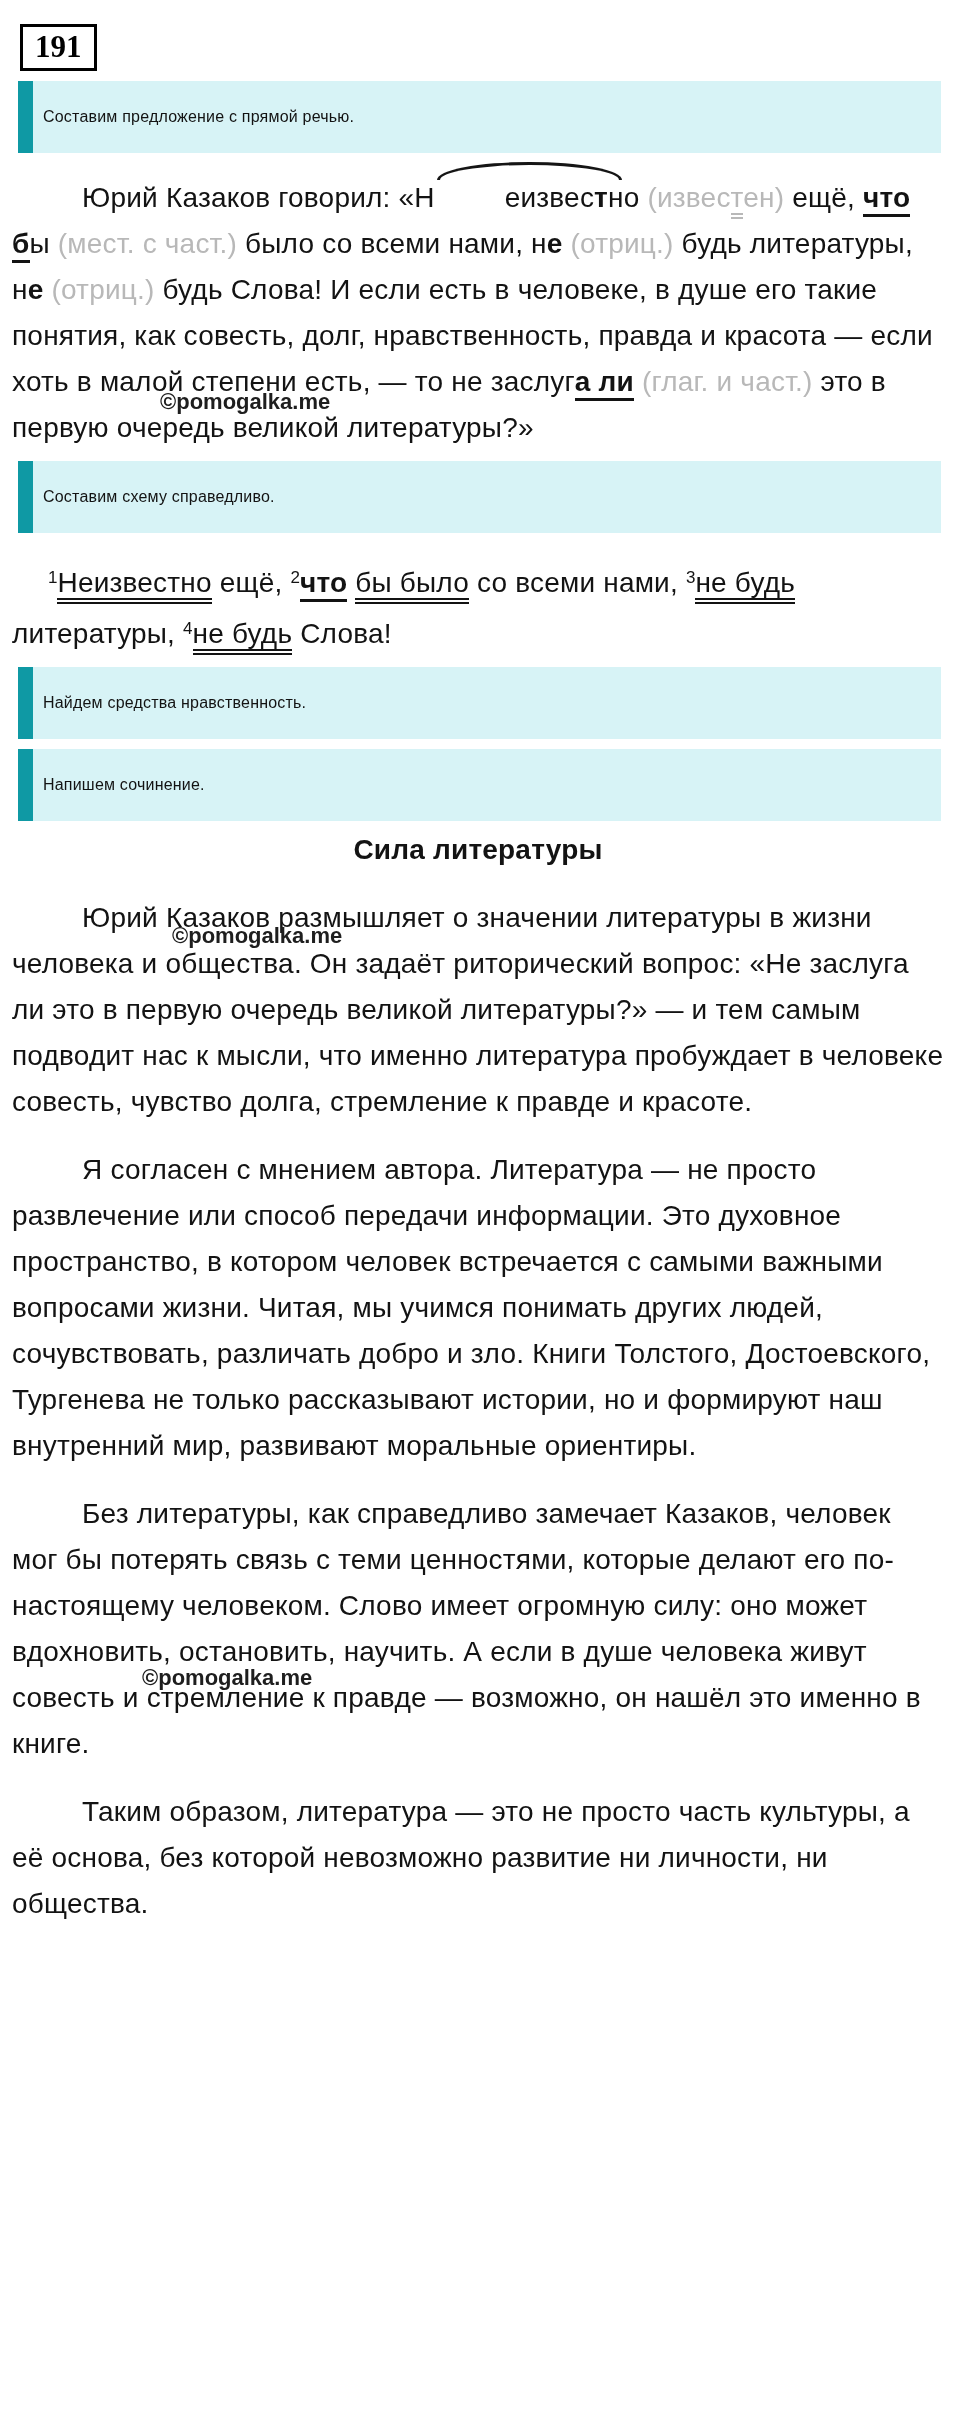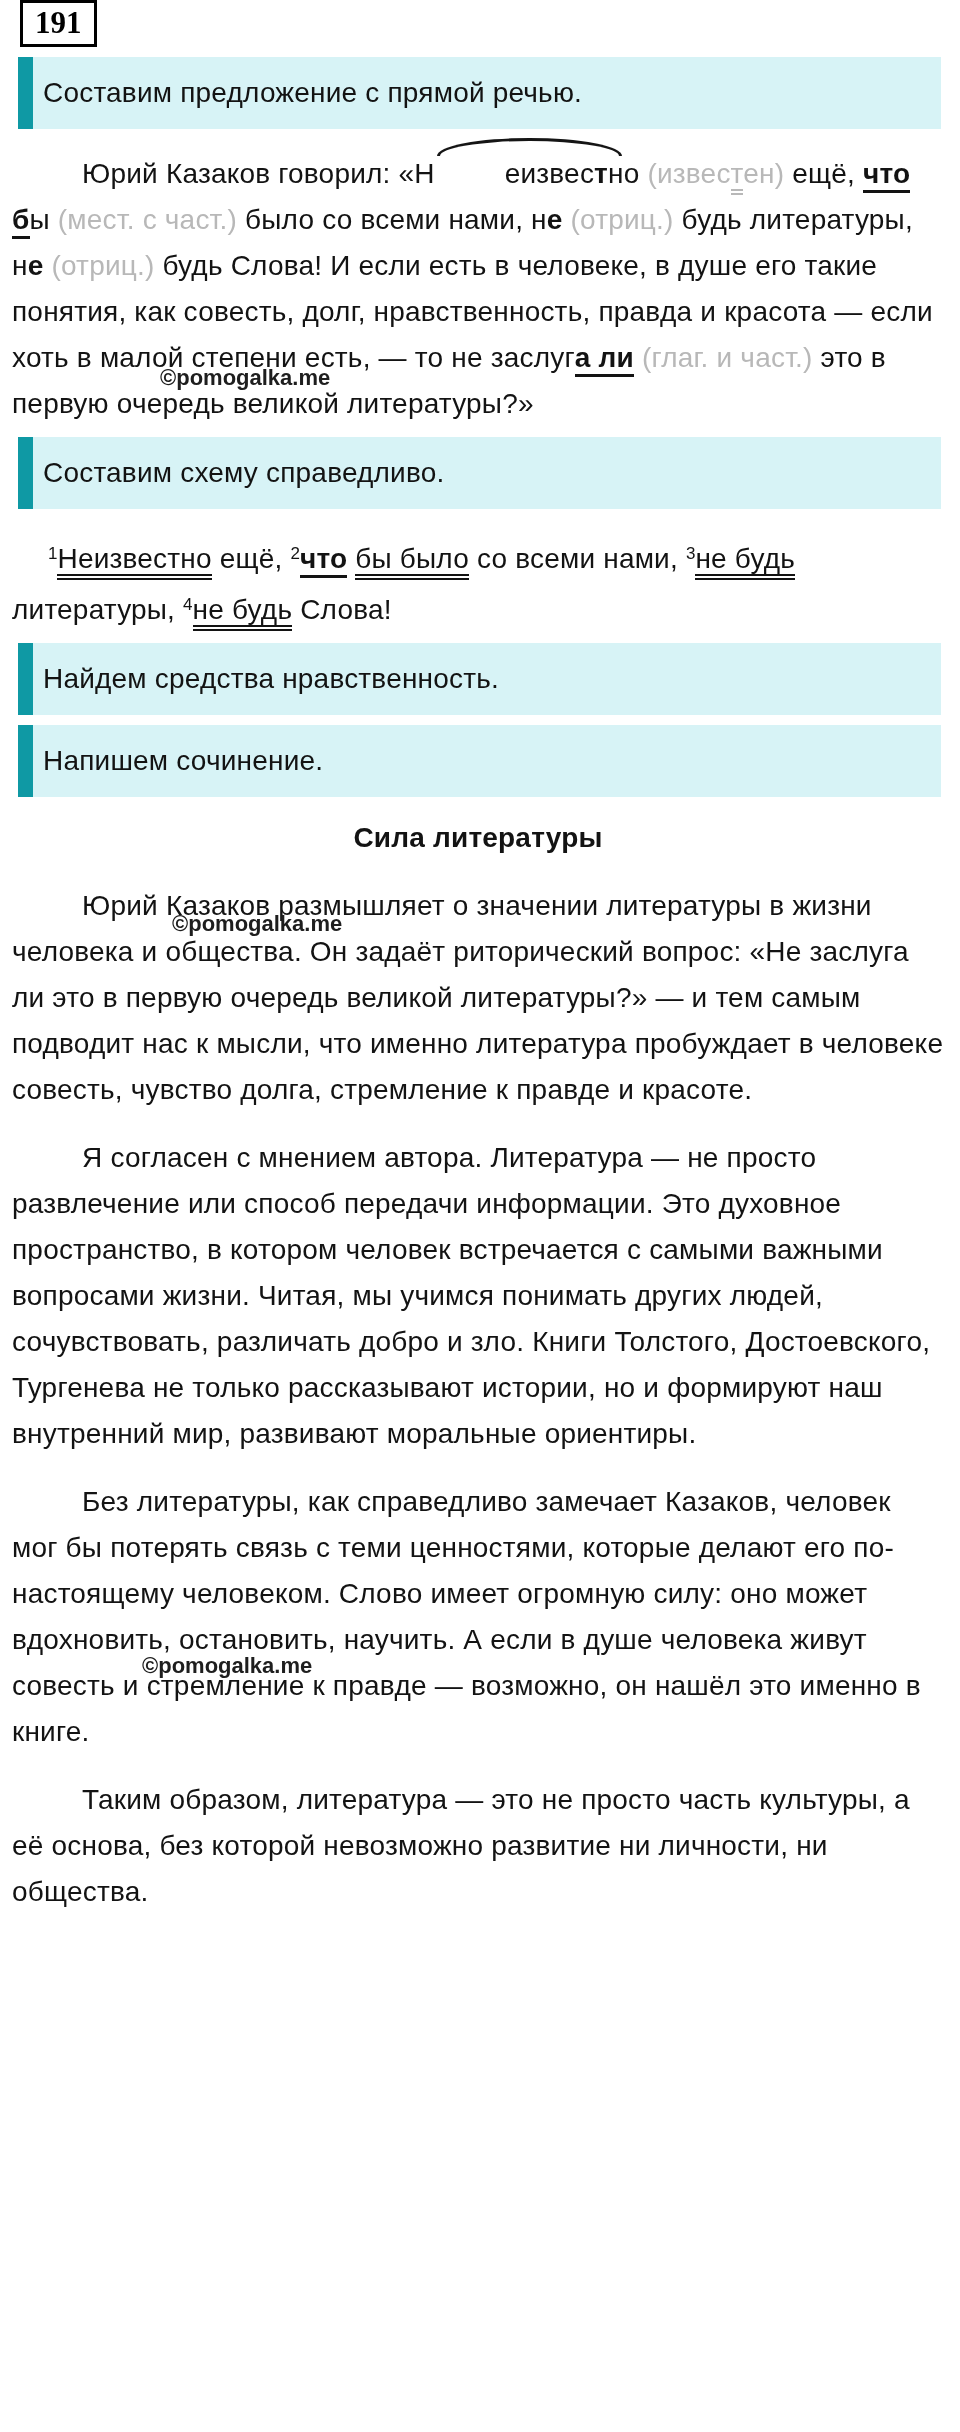--- a/index.html
+++ b/index.html
@@ -11,21 +11,21 @@
   *{margin:0;padding:0;box-sizing:border-box;}
   html,body{background:#ffffff;}
   body{
     width:960px;
     min-height:2432px;
     font-family:"Liberation Sans","DejaVu Sans",sans-serif;
     color:var(--text);
     position:relative;
     overflow-x:hidden;
   }
-  .page{position:relative;width:960px;padding-top:0;}
+  .page{position:relative;width:960px;padding-top:24px;}
 
   .ex-box{
     display:inline-block;
     margin-left:20px;
     border:3px solid #000;
     padding:2px 12px 3px 12px;
     font-family:"Liberation Serif","DejaVu Serif",serif;
     font-weight:bold;
     font-size:31px;
     line-height:36px;
@@ -33,37 +33,37 @@
   }
 
   .hdr{
     margin:10px 19px 0 18px;
     background:var(--header-bg);
     border-left:15px solid var(--accent);
     min-height:72px;
     display:flex;
     align-items:center;
     padding:6px 14px 6px 10px;
-    font-size:28px;
+    font-size:16px;
     letter-spacing:.2px;
   }
 
   .body-p{
     margin:22px 16px 8px 12px;
     font-size:28px;
     line-height:46px;
     letter-spacing:.2px;
     position:relative;
   }
   .indent{text-indent:70px;}
   .scheme-line{text-indent:36px;}
   .formula{text-indent:64px;margin-top:6px;}
 
   .essay-title{
-    margin:18px 16px 0 12px;
+    margin:6px 16px 0 12px;
     font-size:28px;
     line-height:46px;
     font-weight:bold;
     text-align:center;
     letter-spacing:.2px;
   }
 
   
   .seg-b{font-weight:bold;}
   .seg-gray{color:var(--note-gray);text-align:center;}

